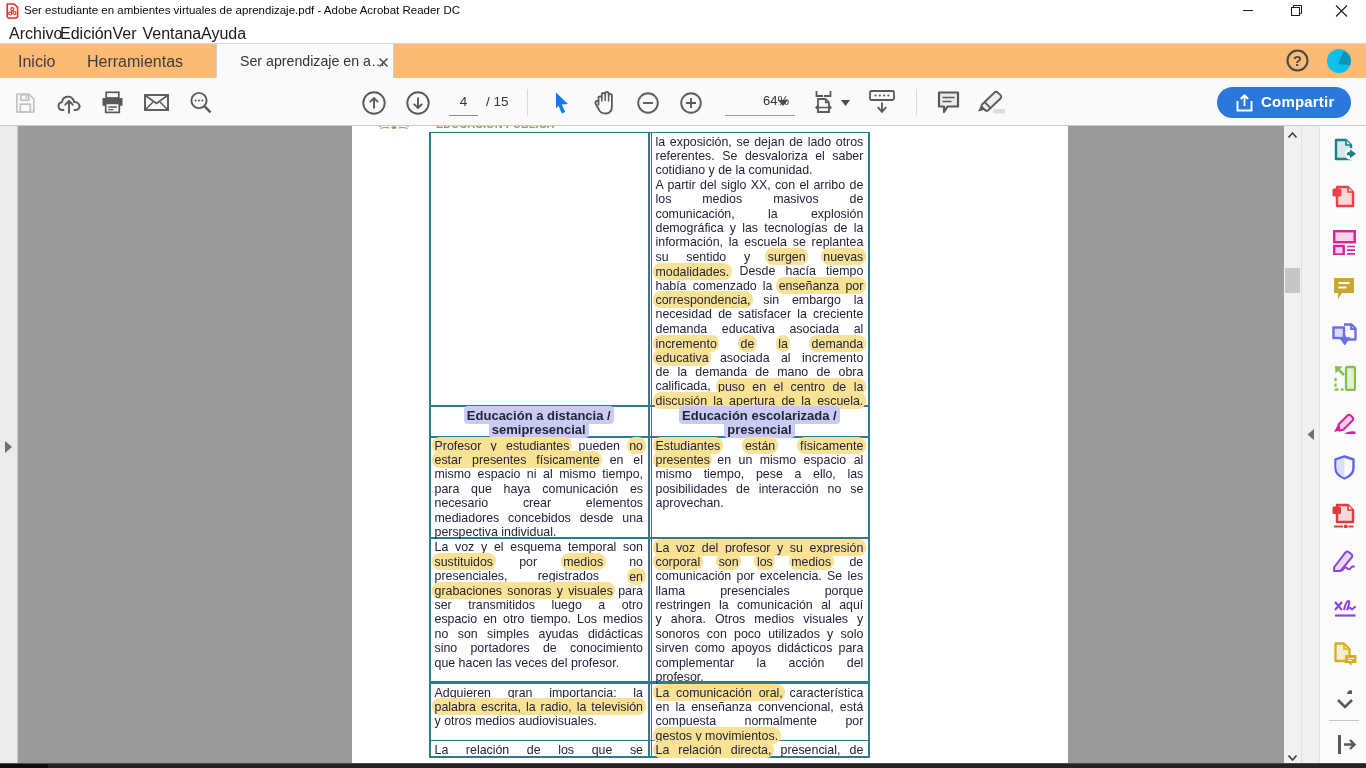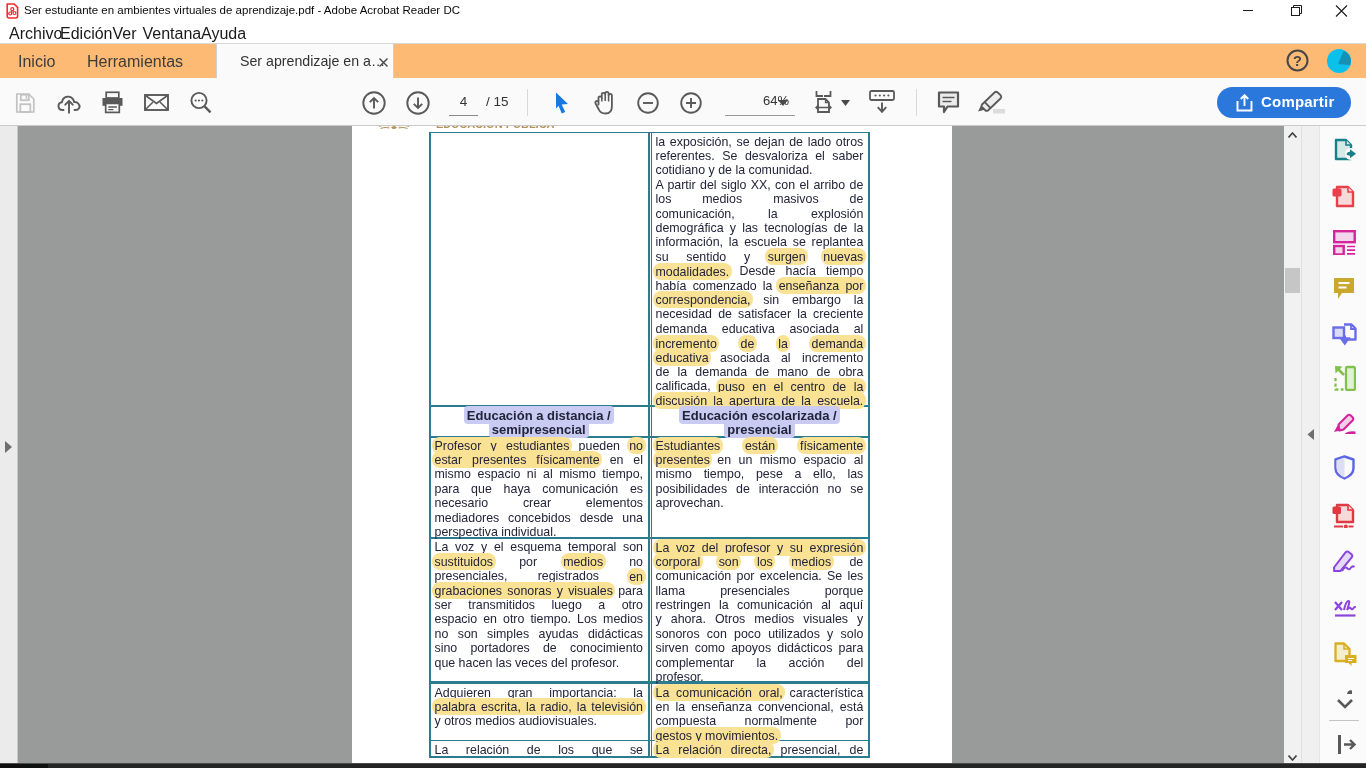--- a/index.html
+++ b/index.html
@@ -12,21 +12,21 @@
 #menubar { left:0; top:22px; width:1366px; height:21px; background:#fff; font-size:16px; color:#1a1a1a; }
 .menu-item { position:absolute; top:3px; }
 #tabbar { left:0; top:43px; width:1366px; height:35px; background:#fdba74; border-top:1px solid #d8d8d8; }
 .tab-label { position:absolute; top:8.5px; font-size:16px; color:#3c3c3c; }
 #activetab { left:216px; top:44px; width:178px; height:34px; background:#fafafa; border-left:1px solid #cfcfcf; border-right:1px solid #cfcfcf; }
 #activetab span.t { position:absolute; left:23px; top:9px; font-size:14.2px; color:#333; }
 #toolbar { left:0; top:78px; width:1366px; height:48px; background:#fafafa; border-bottom:1px solid #cbcbcb; }
 
 #leftstrip { left:0; top:126px; width:18px; height:637px; background:#ebebeb; border-right:1px solid #c9c9c9; }
 #docarea { left:18px; top:126px; width:1266px; height:637px; background:#999a9a; }
-#page { left:352px; top:126px; width:600px; height:637px; background:#fff; overflow:hidden; }
+#page { left:352px; top:126px; width:716px; height:637px; background:#fff; overflow:hidden; }
 #vscroll { left:1284px; top:126px; width:17px; height:637px; background:#f1f1f1; }
 #vthumb { left:1285px; top:268px; width:15px; height:25px; background:#c6c6c6; }
 #collapsestrip { left:1301px; top:126px; width:18px; height:637px; background:#f0f0f0; border-left:1px solid #e0e0e0; }
 #sidebar { left:1319px; top:126px; width:47px; height:637px; background:#fbfbfb; border-left:1px solid #e4e4e4; }
 #darkband { left:0; top:763px; width:1366px; height:5px; background:#242424; border-top:0.5px solid #4a4a4a; }
 #darkband .seg1 { position:absolute; left:0; top:0; width:48px; height:5px; background:#0f0f0f; }
 
 .teal { background:#2b7c8e; }
 #pdftable .cell { position:absolute; font-size:12.4px; line-height:14.4px; color:#23243a; }
 .ln { height:14.4px; text-align:justify; text-align-last:justify; white-space:nowrap; overflow:visible; }

